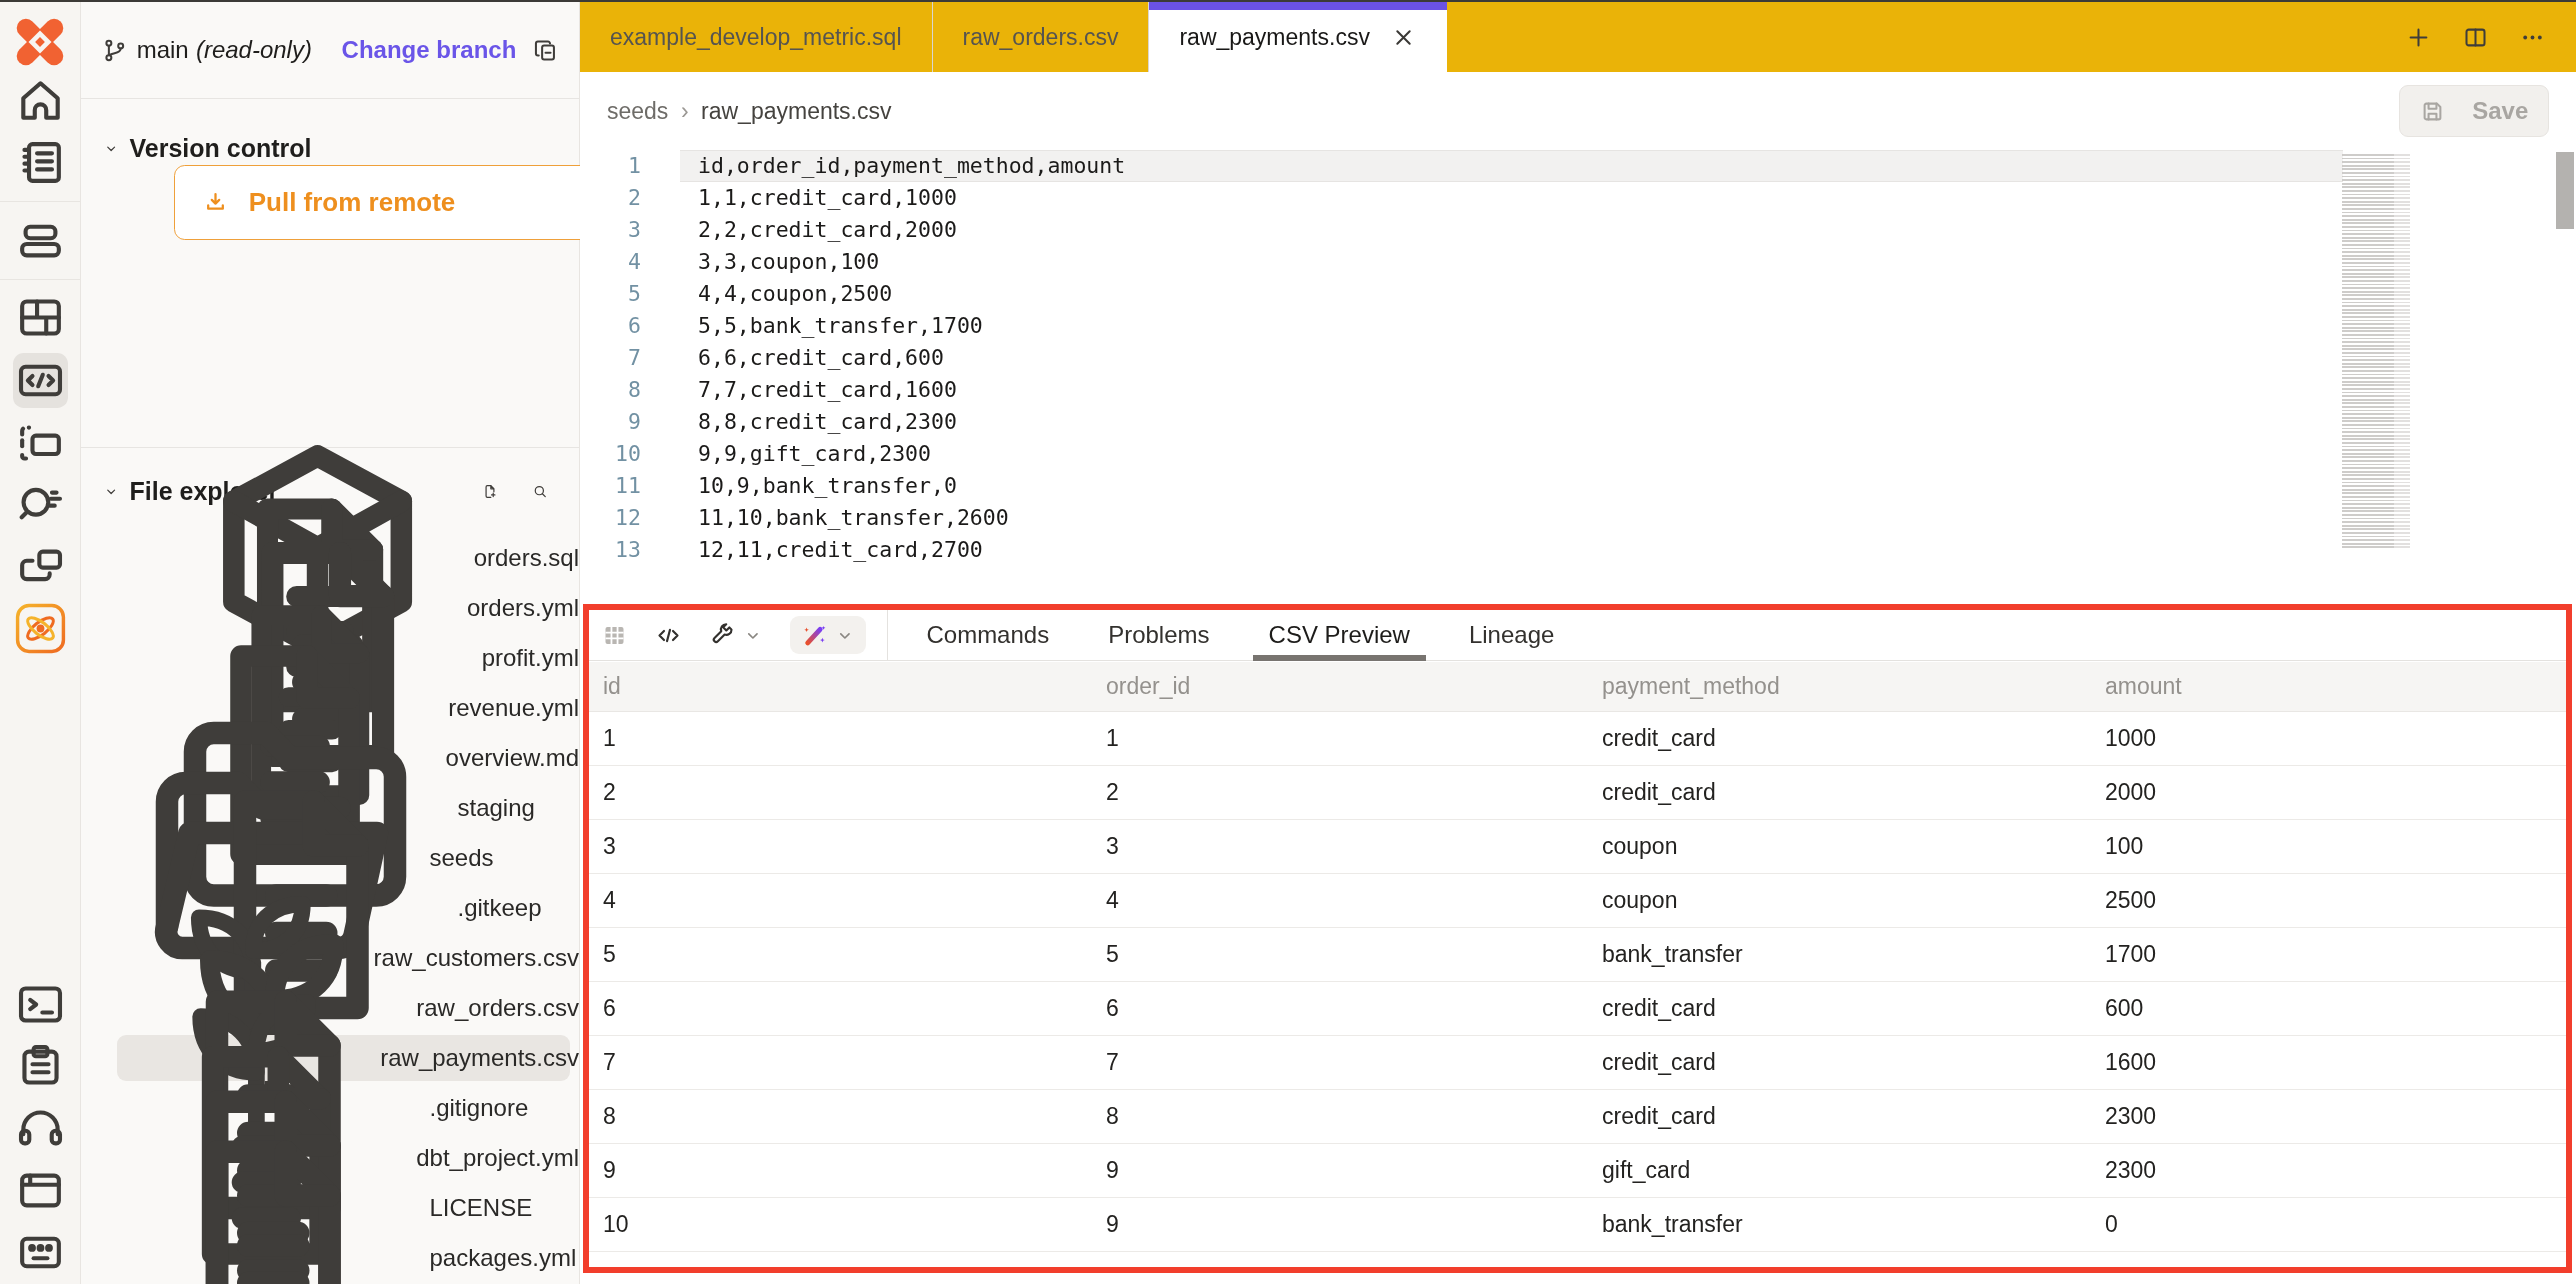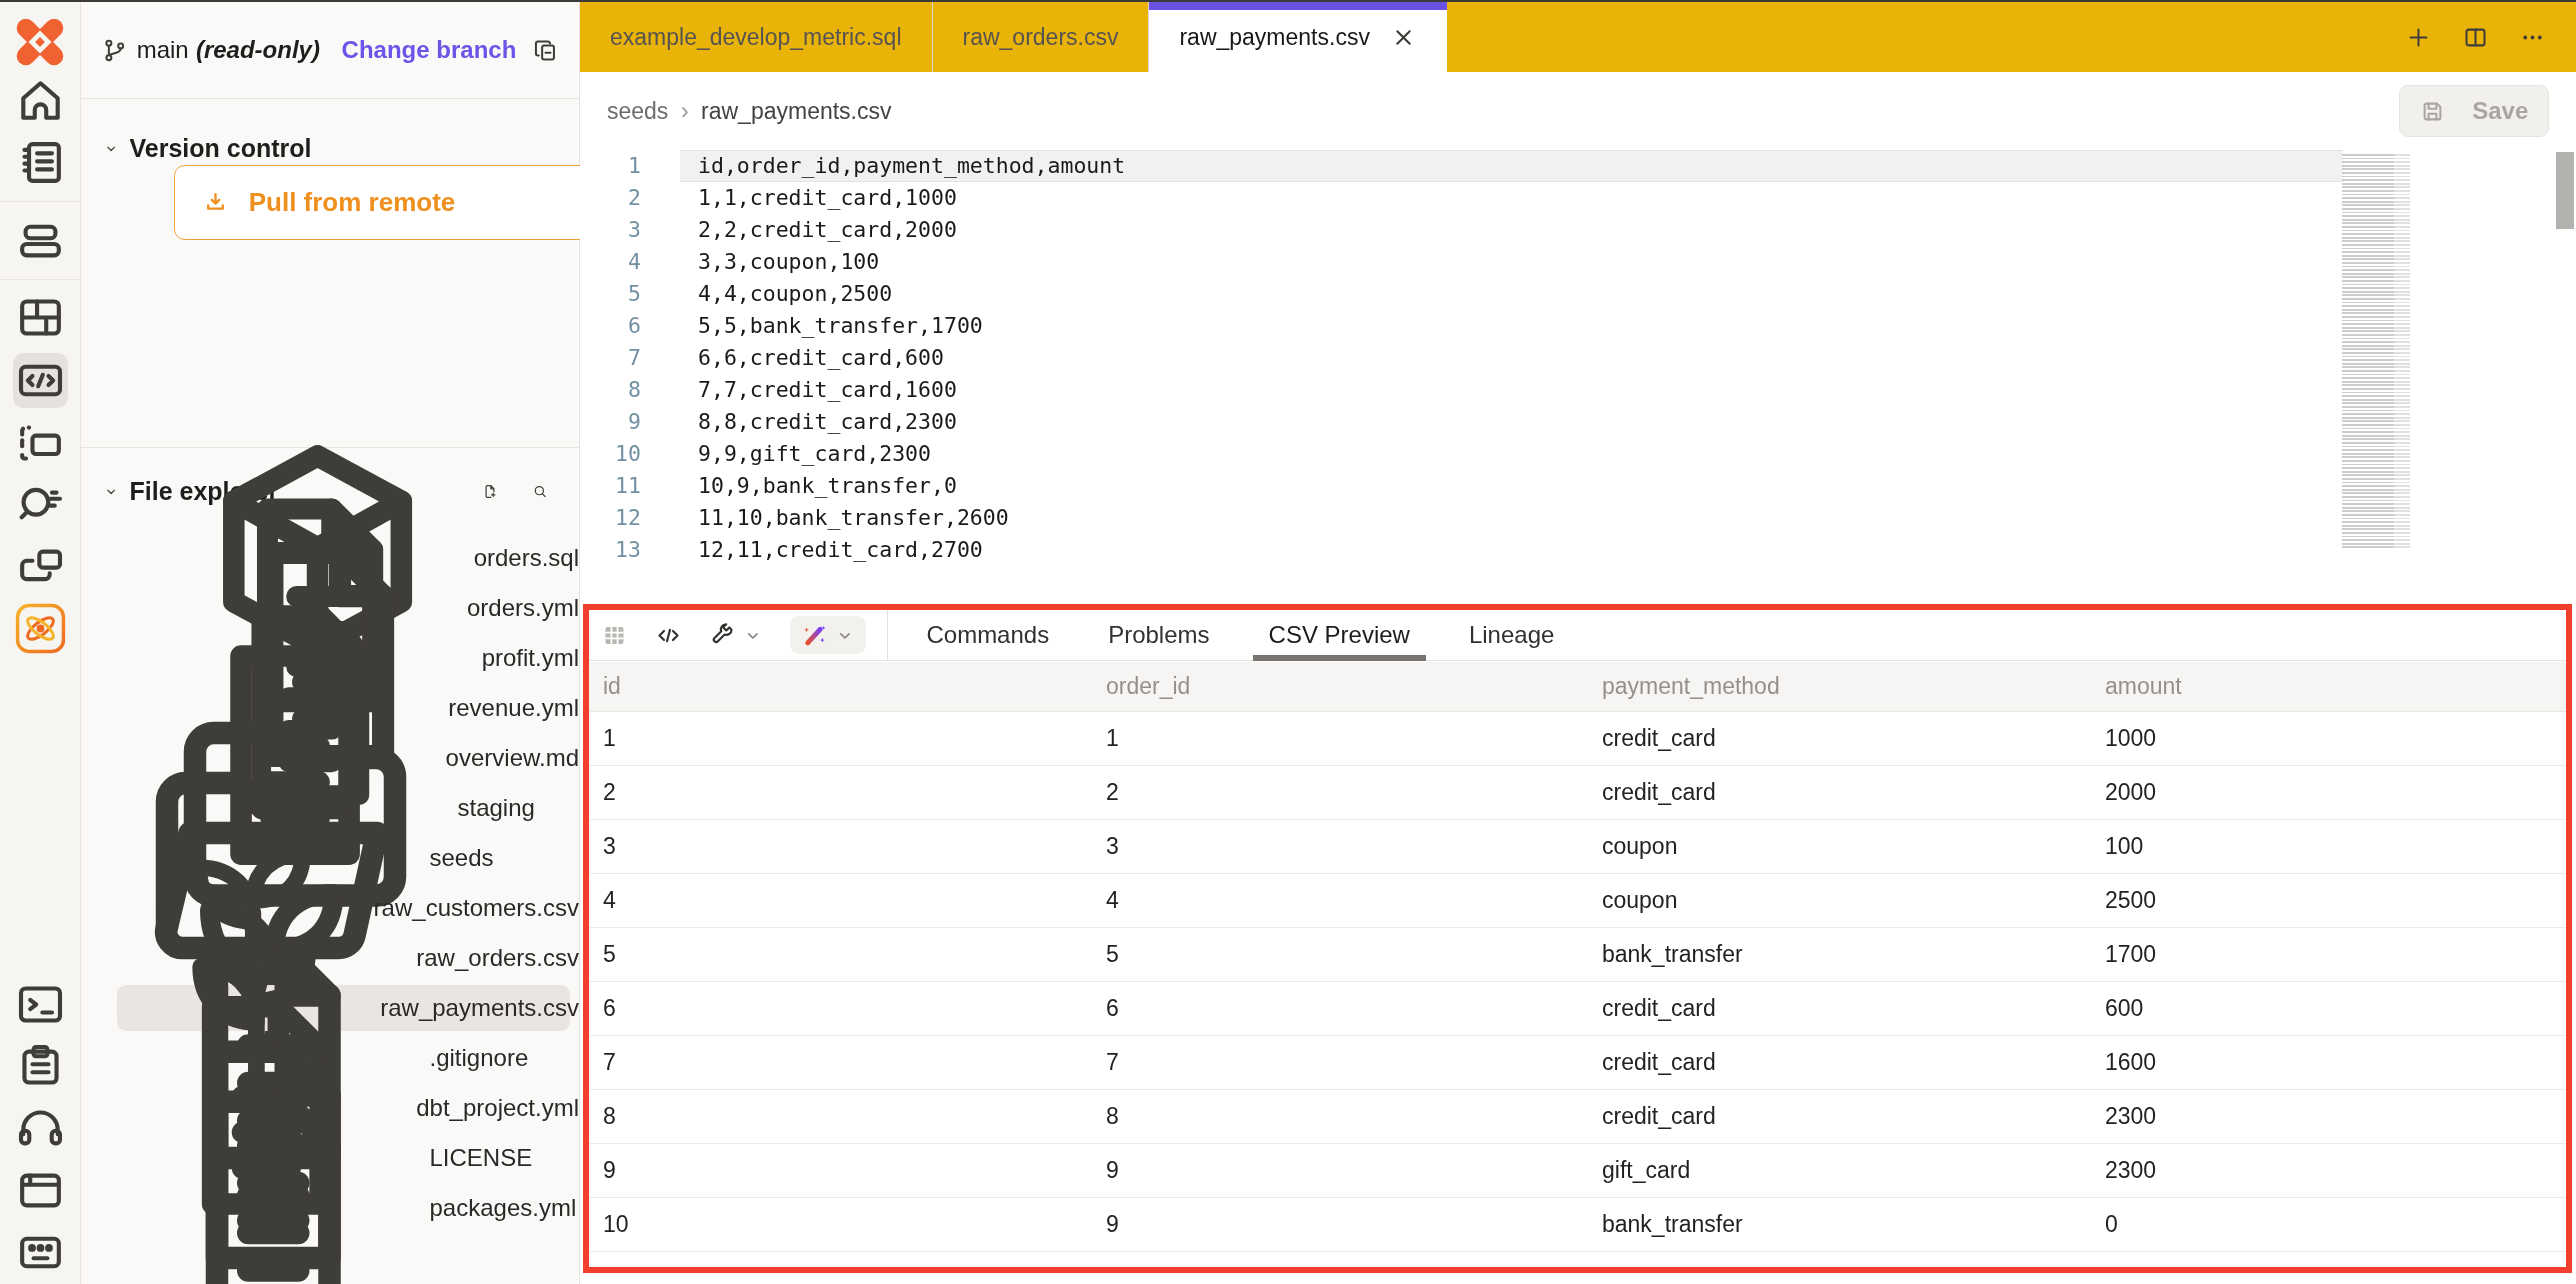--- a/index.html
+++ b/index.html
@@ -14,21 +14,21 @@
   .rail-icn svg { width:29px; height:29px; }
   .rail-icn.sel { background:#e5e2de; }
   .rail-div { width:81px; height:0; border-top:0.9px solid #e8e5e1; margin:7.2px 0; }
   .rail-gap { flex:1; }
 
   
   #sidebar { position:absolute; left:81px; top:0; bottom:0; width:499px; background:#faf9f7; border-right:0.9px solid #e8e5e1; }
   #branchbar { position:absolute; left:0; top:0; width:100%; height:97px; border-bottom:0.9px solid #e7e5e2; display:flex; align-items:center; padding:0 19.7px; }
   #branchbar svg { width:27px; height:27px; flex:none; }
   .branch-name { font-size:24px; color:#1f1e1c; margin-left:9px; }
-  .branch-mode { font-size:24px; font-style:italic; color:#1f1e1c; margin-left:7.2px;font-weight:bold; }
+  .branch-mode { font-size:24px; font-style:italic; color:#1f1e1c; margin-left:7.2px; }
   .change-branch { font-size:24px; font-weight:700; color:#6a55e8; margin-left:auto; cursor:pointer; }
   .copy-btn { margin-left:16px; cursor:pointer; display:flex; }
 
   .sect-head { display:flex; align-items:center; font-size:25px; font-weight:700; color:#1f1e1c; }
   .sect-head svg { width:23px; height:23px; margin-right:10.7px; }
   #vc-head { position:absolute; left:21.5px; top:132px; }
   #pull-btn { position:absolute; left:93px; top:163px; width:468px; height:75px; background:#ffffff; border:1.8px solid #efa03a; border-radius:10.7px; display:flex; align-items:stretch; cursor:pointer; }
   .pull-main { flex:1; display:flex; align-items:center; padding-left:27px; }
   .pull-main svg { width:29px; height:29px; }
   .pull-label { font-size:26px; font-weight:700; color:#ee8f1e; margin-left:19.7px; }
@@ -389,20 +389,30 @@
    </div>
         <div class="file-item" style="padding-left:36px">
      <span class="pill"></span>
      <span class="ico" style="display: inline-flex;">
             <svg viewBox="0 0 24 24" fill="none" stroke="#3f3d3a" stroke-width="1.8" stroke-linecap="round" stroke-linejoin="round" style="width: 100%; height: 100%;">
               <path d="M4 17.5v-10A1.5 1.5 0 0 1 5.5 6h4.2l1.9 2h6.2"></path>
               <path d="M4 17.5 5.8 10h15L19 18.2a1.3 1.3 0 0 1-1.3 1H5.3A1.3 1.3 0 0 1 4 17.5Z"></path>
             </svg>
           </span>
      <span class="lbl">seeds</span>
+   </div>
+        <div class="file-item" style="padding-left:64px">
+     <span class="pill"></span>
+     <span class="ico" style="display: inline-flex;">
+            <svg viewBox="0 0 24 24" fill="none" stroke="#3f3d3a" stroke-width="1.8" stroke-linecap="round" stroke-linejoin="round" style="width: 100%; height: 100%;">
+              <path d="M8 3.5h5.5L17 7v13H8Z"></path>
+              <path d="M13.5 3.5V7H17M10.5 11h4M10.5 14h4M10.5 17h4"></path>
+            </svg>
+          </span>
+     <span class="lbl">.gitkeep</span>
    </div>
         <div class="file-item" style="padding-left:64px">
      <span class="pill"></span>
      <span class="ico" style="display: inline-flex;">
             <svg viewBox="0 0 24 24" fill="none" stroke="#3f3d3a" stroke-width="1.8" stroke-linecap="round" stroke-linejoin="round" style="width: 100%; height: 100%;">
               <path d="M12 20.5v-8"></path>
               <path d="M12 13.5C12 9.8 9.6 7.5 6 7.5c0 3.7 2.4 6 6 6Z"></path>
               <path d="M12 11.2c0-3 2-5.2 5.5-5.2 0 3.2-2 5.2-5.5 5.2Z"></path>
             </svg>
           </span>

